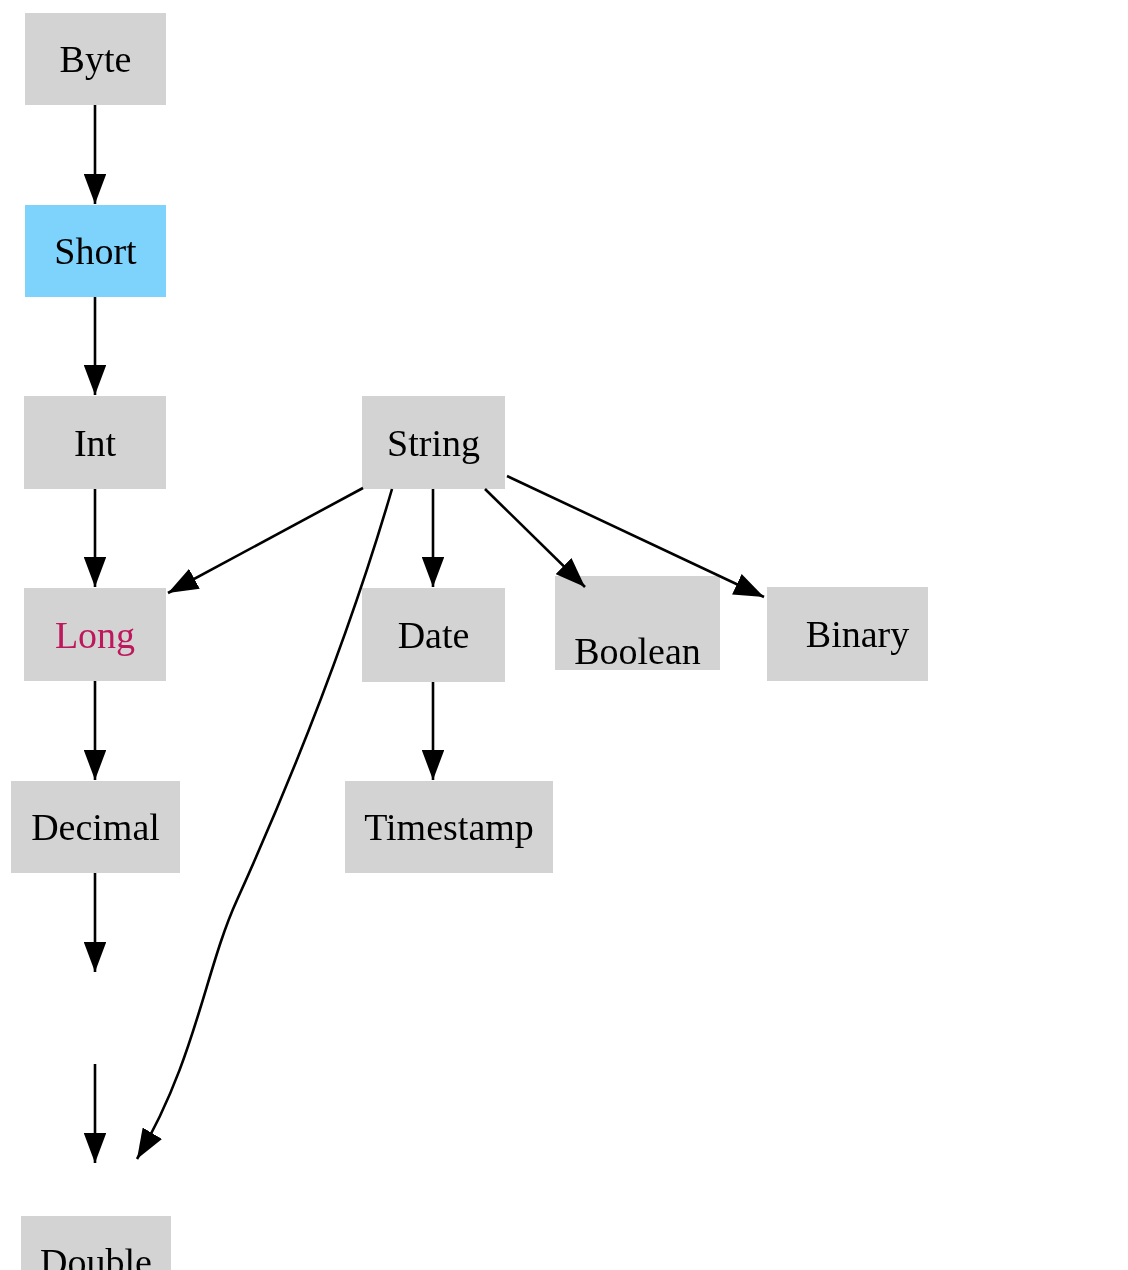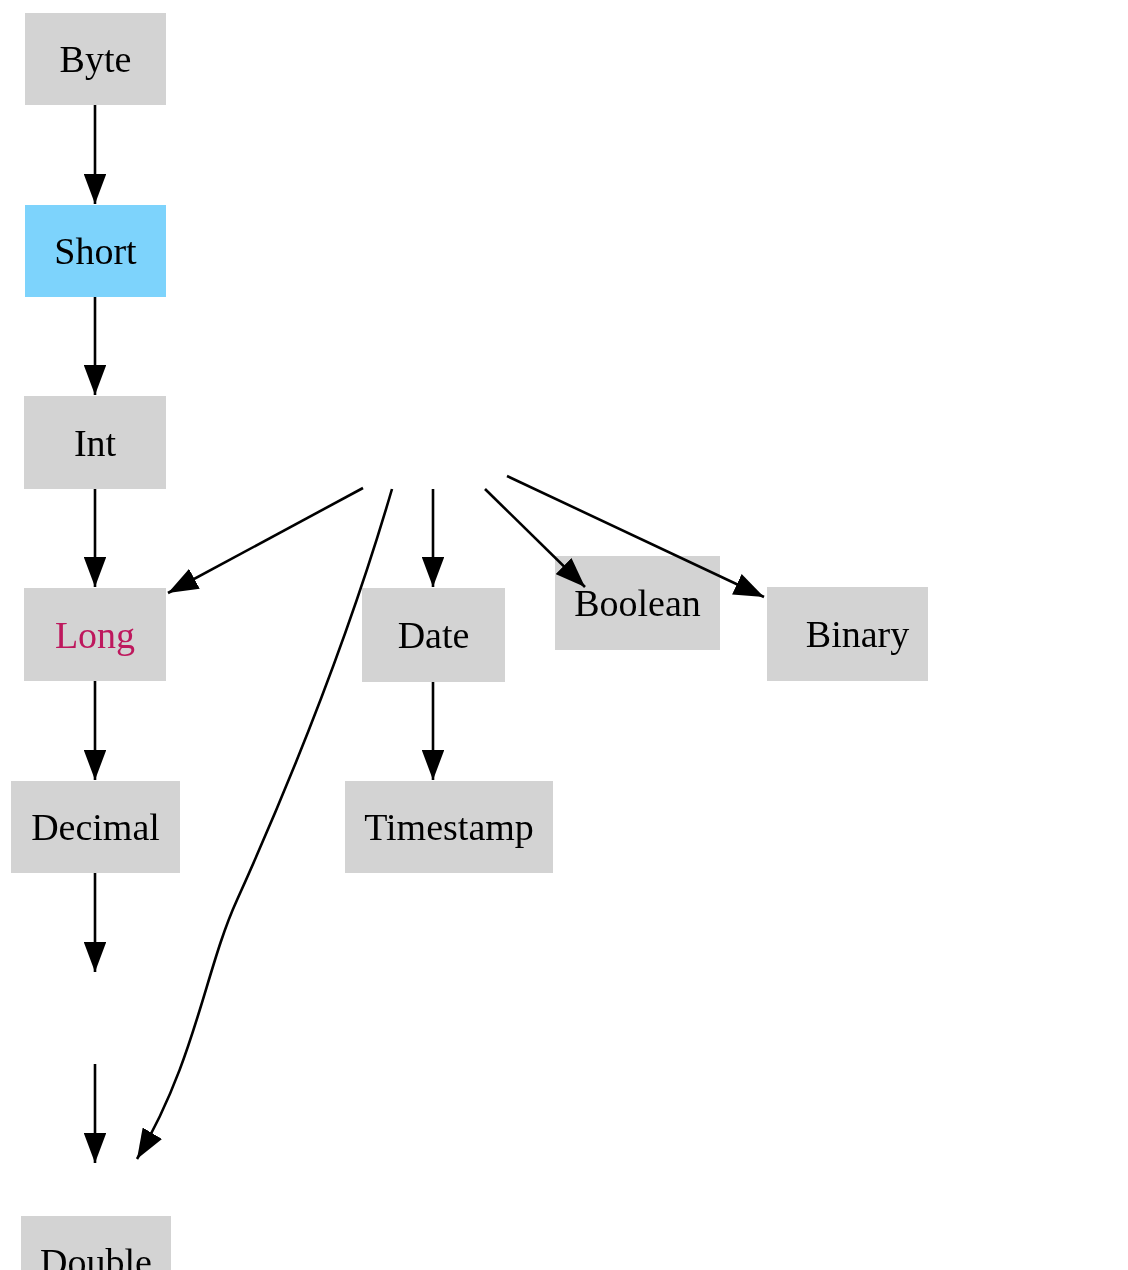--- a/index.html
+++ b/index.html
@@ -37,21 +37,21 @@
   .n-byte      { left: 25px;  top: 13px;   width: 141px; height: 92px; }
   .n-short     { left: 25px;  top: 205px;  width: 141px; height: 92px; }
   .n-int       { left: 24px;  top: 396px;  width: 142px; height: 93px; }
   .n-long      { left: 24px;  top: 588px;  width: 142px; height: 93px; }
   .n-decimal   { left: 11px;  top: 781px;  width: 169px; height: 92px; }
   .n-float     { left: 25px;  top: 973px;  width: 141px; height: 91px; }
   .n-double    { left: 21px;  top: 1216px; width: 150px; height: 92px; }
   .n-string    { left: 362px; top: 396px;  width: 143px; height: 93px; }
   .n-date      { left: 362px; top: 588px;  width: 143px; height: 94px; }
   .n-timestamp { left: 345px; top: 781px;  width: 208px; height: 92px; }
-  .n-boolean   { left: 555px; top: 556px;  width: 165px; height: 94px; }
+  .n-boolean   { left: 555px; top: 576px;  width: 165px; height: 94px; align-items: flex-end; }
   .n-binary    { left: 767px; top: 587px;  width: 141px; height: 94px; padding-left: 20px; }
   .n-interval  { left: 960px; top: 587px;  width: 158px; height: 95px; }
 </style>
 </head>
 <body>
 
 <div id="canvas" style="background: rgb(255, 255, 255);">
 
   <div class="node n-byte" style="background: rgb(211, 211, 211); color: rgb(0, 0, 0);">
     <span>Byte</span>
@@ -63,20 +63,23 @@
     <span>Int</span>
   </div>
   <div class="node n-long" style="background: rgb(211, 211, 211); color: #be185d;">
     <span>Long</span>
   </div>
   <div class="node n-decimal" style="background: rgb(211, 211, 211); color: rgb(0, 0, 0);">
     <span>Decimal</span>
   </div>
   <div class="node n-double" style="background: rgb(211, 211, 211); color: rgb(0, 0, 0);">
     <span>Double</span>
+  </div>
+  <div class="node n-string" style="background: rgb(211, 211, 211); color: rgb(0, 0, 0);">
+    <span>String</span>
   </div>
   <div class="node n-date" style="background: rgb(211, 211, 211); color: rgb(0, 0, 0);">
     <span>Date</span>
   </div>
   <div class="node n-timestamp" style="background: rgb(211, 211, 211); color: rgb(0, 0, 0);">
     <span>Timestamp</span>
   </div>
   <div class="node n-boolean" style="background: rgb(211, 211, 211); color: rgb(0, 0, 0);">
     <span>Boolean</span>
   </div>

